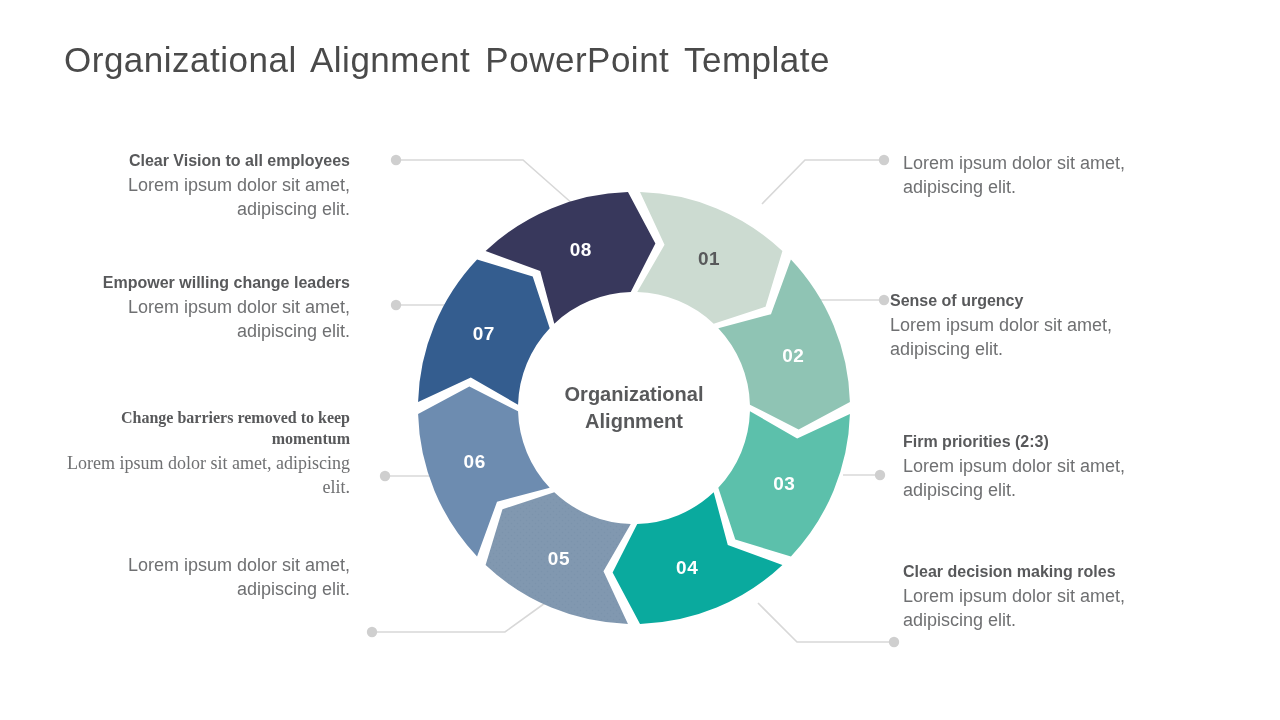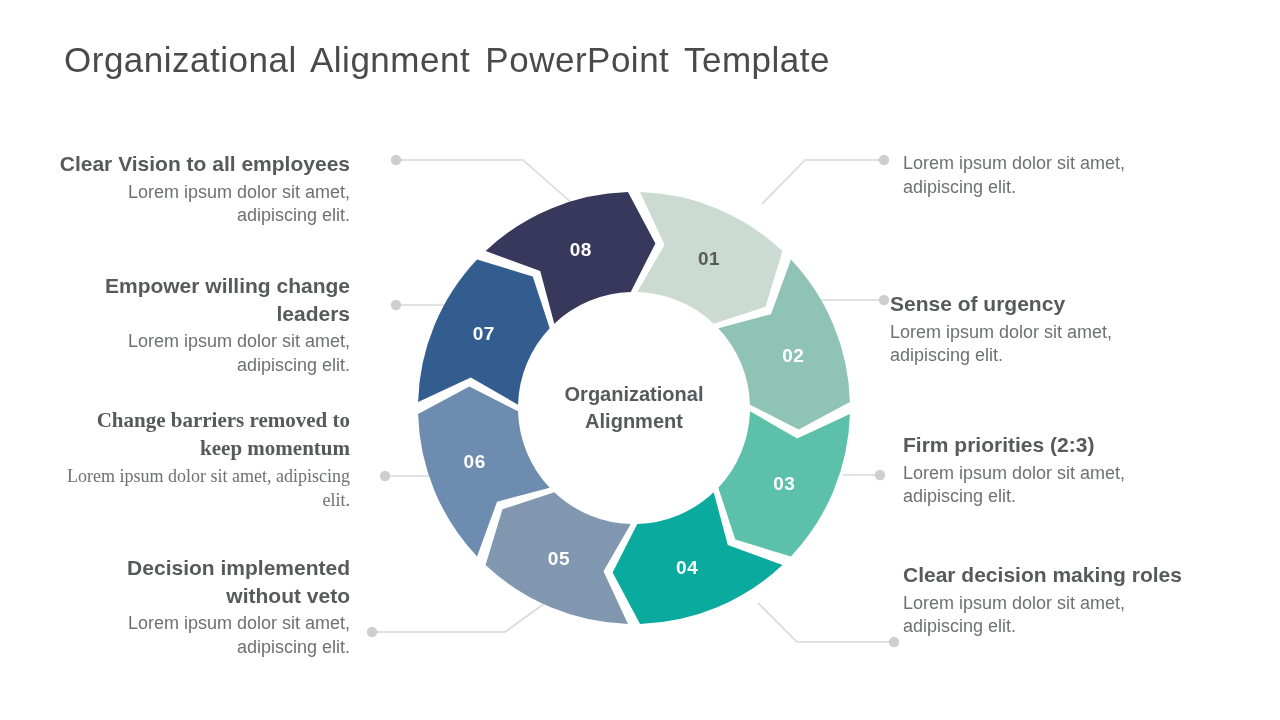--- a/index.html
+++ b/index.html
@@ -37,21 +37,21 @@
   }
 
   .callout {
     position: absolute;
     width: 300px;
   }
   .callout.left  { text-align: right; }
   .callout.right { text-align: left;  }
 
   .callout-title {
-    font-size: 21px;
+    font-size: 16px;
     font-weight: bold;
     color: #58595b;
     line-height: 1.32;
     margin: 0 0 3px 0;
   }
   .callout-body {
     font-size: 18px;
     font-weight: 400;
     color: #6f7072;
     line-height: 1.32;
@@ -150,21 +150,20 @@
   <p class="callout-title">Empower willing change leaders</p>
   <p class="callout-body">Lorem ipsum dolor sit amet, adipiscing elit.</p>
 </div>
 
 <div class="callout left" id="callout-3">
   <p class="callout-title">Change barriers removed to keep momentum</p>
   <p class="callout-body">Lorem ipsum dolor sit amet, adipiscing elit.</p>
 </div>
 
 <div class="callout left" id="callout-4">
-  <p class="callout-title">Decision implemented without veto</p>
   <p class="callout-body">Lorem ipsum dolor sit amet, adipiscing elit.</p>
 </div>
 
 <div class="callout right" id="callout-5">
   <p class="callout-body">Lorem ipsum dolor sit amet, adipiscing elit.</p>
 </div>
 
 <div class="callout right" id="callout-6">
   <p class="callout-title">Sense of urgency</p>
   <p class="callout-body">Lorem ipsum dolor sit amet, adipiscing elit.</p>

